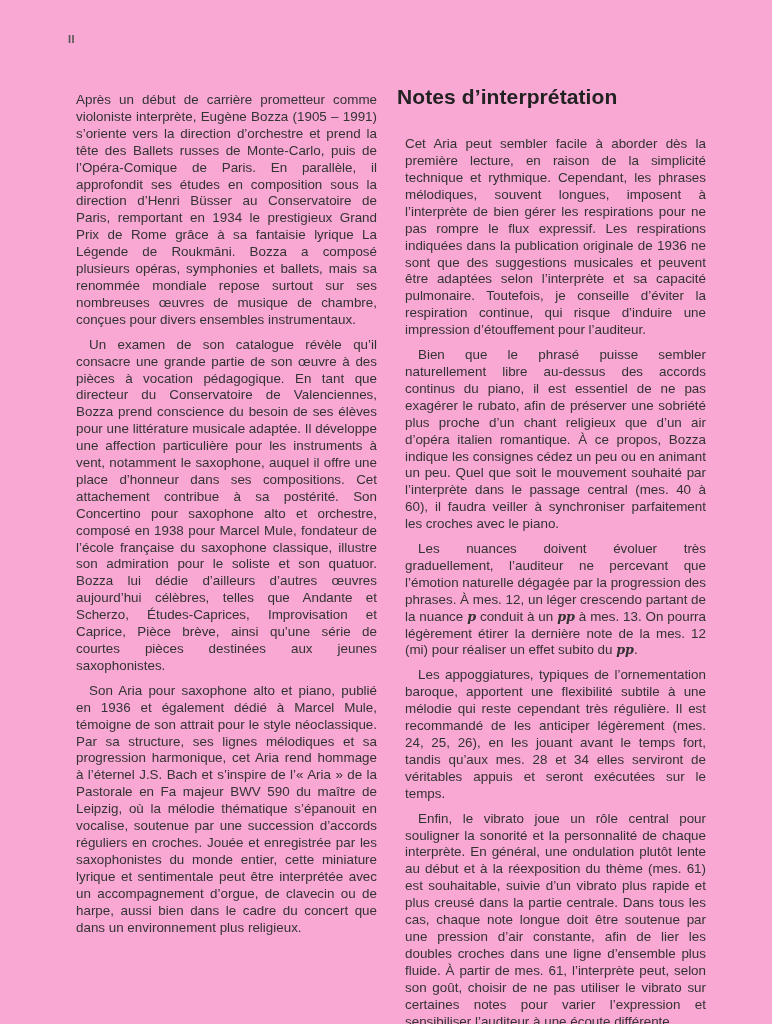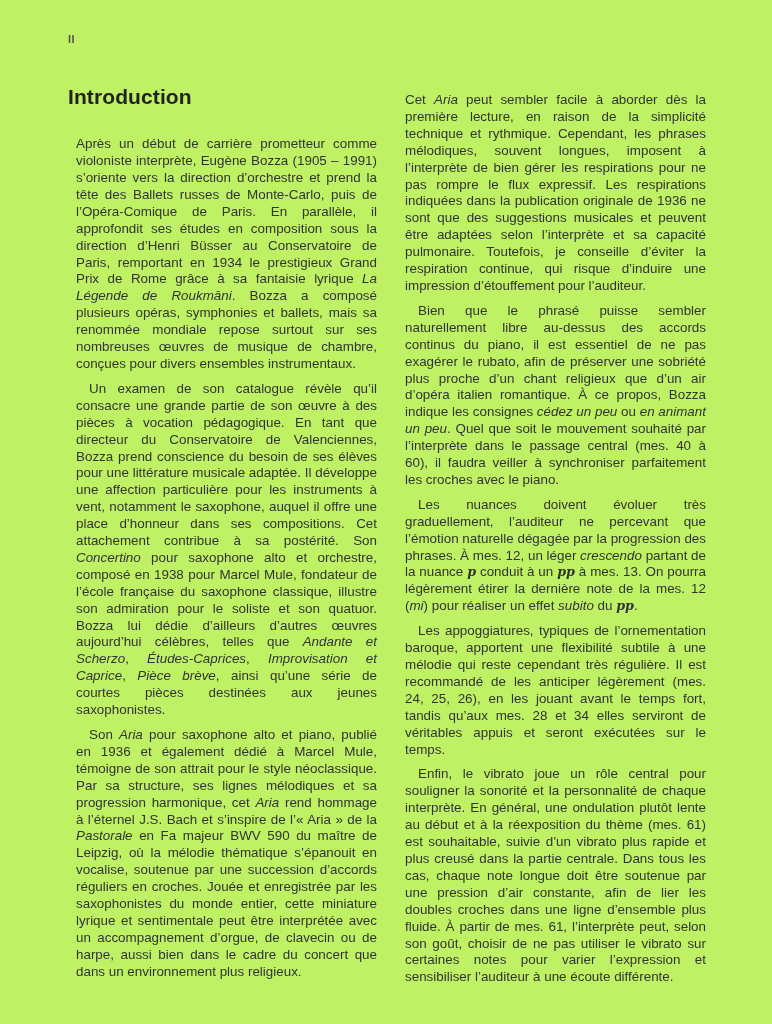--- a/index.html
+++ b/index.html
@@ -5,21 +5,21 @@
   html, body {
     margin: 0;
     padding: 0;
     background: #ffffff;
   }
   .page {
     position: relative;
     width: 772px;
     height: 1024px;
     margin: 0 auto;
-    background: #bef264;
+    background: #f9a8d4;
     box-sizing: border-box;
     padding: 33px 58px 0 68px;
     font-family: "Liberation Sans", sans-serif;
     color: #333333;
     overflow: hidden;
   }
   .page-number {
     font-size: 11px;
     font-weight: 700;
     color: #555555;
@@ -46,45 +46,44 @@
     margin: 8px;
     font-size: 13.4px;
     line-height: 16.9px;
     text-align: justify;
     color: #333333;
   }
   p.body-par.indent {
     text-indent: 13px;
   }
   .it {
-    font-style: italic;
   }
   .dyn {
     font-family: "DejaVu Serif", serif;
     font-style: italic;
     font-weight: 700;
     font-size: 0.95em;
   }
 </style>
 </head>
 <body>
 
 <div class="page">
   <div class="page-number">II</div>
 
   <div class="cols">
 
     <section class="col">
-      <h1 class="heading">Introduction</h1>
       <p class="body-par">Après un début de carrière prometteur comme violoniste interprète, Eugène Bozza (1905 – 1991) s’oriente vers la direction d’orchestre et prend la tête des Ballets russes de Monte-Carlo, puis de l’Opéra-Comique de Paris. En parallèle, il approfondit ses études en composition sous la direction d’Henri Büsser au Conservatoire de Paris, remportant en 1934 le prestigieux Grand Prix de Rome grâce à sa fantaisie lyrique <span class="it">La Légende de Roukmāni</span>. Bozza a composé plusieurs opéras, symphonies et ballets, mais sa renommée mondiale repose surtout sur ses nombreuses œuvres de musique de chambre, conçues pour divers ensembles instrumentaux.</p>
       <p class="body-par indent">Un examen de son catalogue révèle qu’il consacre une grande partie de son œuvre à des pièces à vocation pédagogique. En tant que directeur du Conservatoire de Valenciennes, Bozza prend conscience du besoin de ses élèves pour une littérature musicale adaptée. Il développe une affection particulière pour les instruments à vent, notamment le saxophone, auquel il offre une place d’honneur dans ses compositions. Cet attachement contribue à sa postérité. Son <span class="it">Concertino</span> pour saxophone alto et orchestre, composé en 1938 pour Marcel Mule, fondateur de l’école française du saxophone classique, illustre son admiration pour le soliste et son quatuor. Bozza lui dédie d’ailleurs d’autres œuvres aujourd’hui célèbres, telles que <span class="it">Andante et Scherzo</span>, <span class="it">Études-Caprices</span>, <span class="it">Improvisation et Caprice</span>, <span class="it">Pièce brève</span>, ainsi qu’une série de courtes pièces destinées aux jeunes saxophonistes.</p>
       <p class="body-par indent">Son <span class="it">Aria</span> pour saxophone alto et piano, publié en 1936 et également dédié à Marcel Mule, témoigne de son attrait pour le style néoclassique. Par sa structure, ses lignes mélodiques et sa progression harmonique, cet <span class="it">Aria</span> rend hommage à l’éternel J.S. Bach et s’inspire de l’« Aria » de la <span class="it">Pastorale</span> en Fa majeur BWV 590 du maître de Leipzig, où la mélodie thématique s’épanouit en vocalise, soutenue par une succession d’accords réguliers en croches. Jouée et enregistrée par les saxophonistes du monde entier, cette miniature lyrique et sentimentale peut être interprétée avec un accompagnement d’orgue, de clavecin ou de harpe, aussi bien dans le cadre du concert que dans un environnement plus religieux.</p>
     </section>
 
     <section class="col">
+      <h1 class="heading">Notes d’interprétation</h1>
       <p class="body-par">Cet <span class="it">Aria</span> peut sembler facile à aborder dès la première lecture, en raison de la simplicité technique et rythmique. Cependant, les phrases mélodiques, souvent longues, imposent à l’interprète de bien gérer les respirations pour ne pas rompre le flux expressif. Les respirations indiquées dans la publication originale de 1936 ne sont que des suggestions musicales et peuvent être adaptées selon l’interprète et sa capacité pulmonaire. Toutefois, je conseille d’éviter la respiration continue, qui risque d’induire une impression d’étouffement pour l’auditeur.</p>
       <p class="body-par indent">Bien que le phrasé puisse sembler naturellement libre au-dessus des accords continus du piano, il est essentiel de ne pas exagérer le rubato, afin de préserver une sobriété plus proche d’un chant religieux que d’un air d’opéra italien romantique. À ce propos, Bozza indique les consignes <span class="it">cédez un peu</span> ou <span class="it">en animant un peu</span>. Quel que soit le mouvement souhaité par l’interprète dans le passage central (mes. 40 à 60), il faudra veiller à synchroniser parfaitement les croches avec le piano.</p>
       <p class="body-par indent">Les nuances doivent évoluer très graduellement, l’auditeur ne percevant que l’émotion naturelle dégagée par la progression des phrases. À mes. 12, un léger <span class="it">crescendo</span> partant de la nuance <span class="dyn">p</span> conduit à un <span class="dyn">pp</span> à mes. 13. On pourra légèrement étirer la dernière note de la mes. 12 (<span class="it">mi</span>) pour réaliser un effet <span class="it">subito</span> du <span class="dyn">pp</span>.</p>
       <p class="body-par indent">Les appoggiatures, typiques de l’ornementation baroque, apportent une flexibilité subtile à une mélodie qui reste cependant très régulière. Il est recommandé de les anticiper légèrement (mes. 24, 25, 26), en les jouant avant le temps fort, tandis qu’aux mes. 28 et 34 elles serviront de véritables appuis et seront exécutées sur le temps.</p>
       <p class="body-par indent">Enfin, le vibrato joue un rôle central pour souligner la sonorité et la personnalité de chaque interprète. En général, une ondulation plutôt lente au début et à la réexposition du thème (mes. 61) est souhaitable, suivie d’un vibrato plus rapide et plus creusé dans la partie centrale. Dans tous les cas, chaque note longue doit être soutenue par une pression d’air constante, afin de lier les doubles croches dans une ligne d’ensemble plus fluide. À partir de mes. 61, l’interprète peut, selon son goût, choisir de ne pas utiliser le vibrato sur certaines notes pour varier l’expression et sensibiliser l’auditeur à une écoute différente.</p>
 
     </section>
 
   </div>
 </div>

